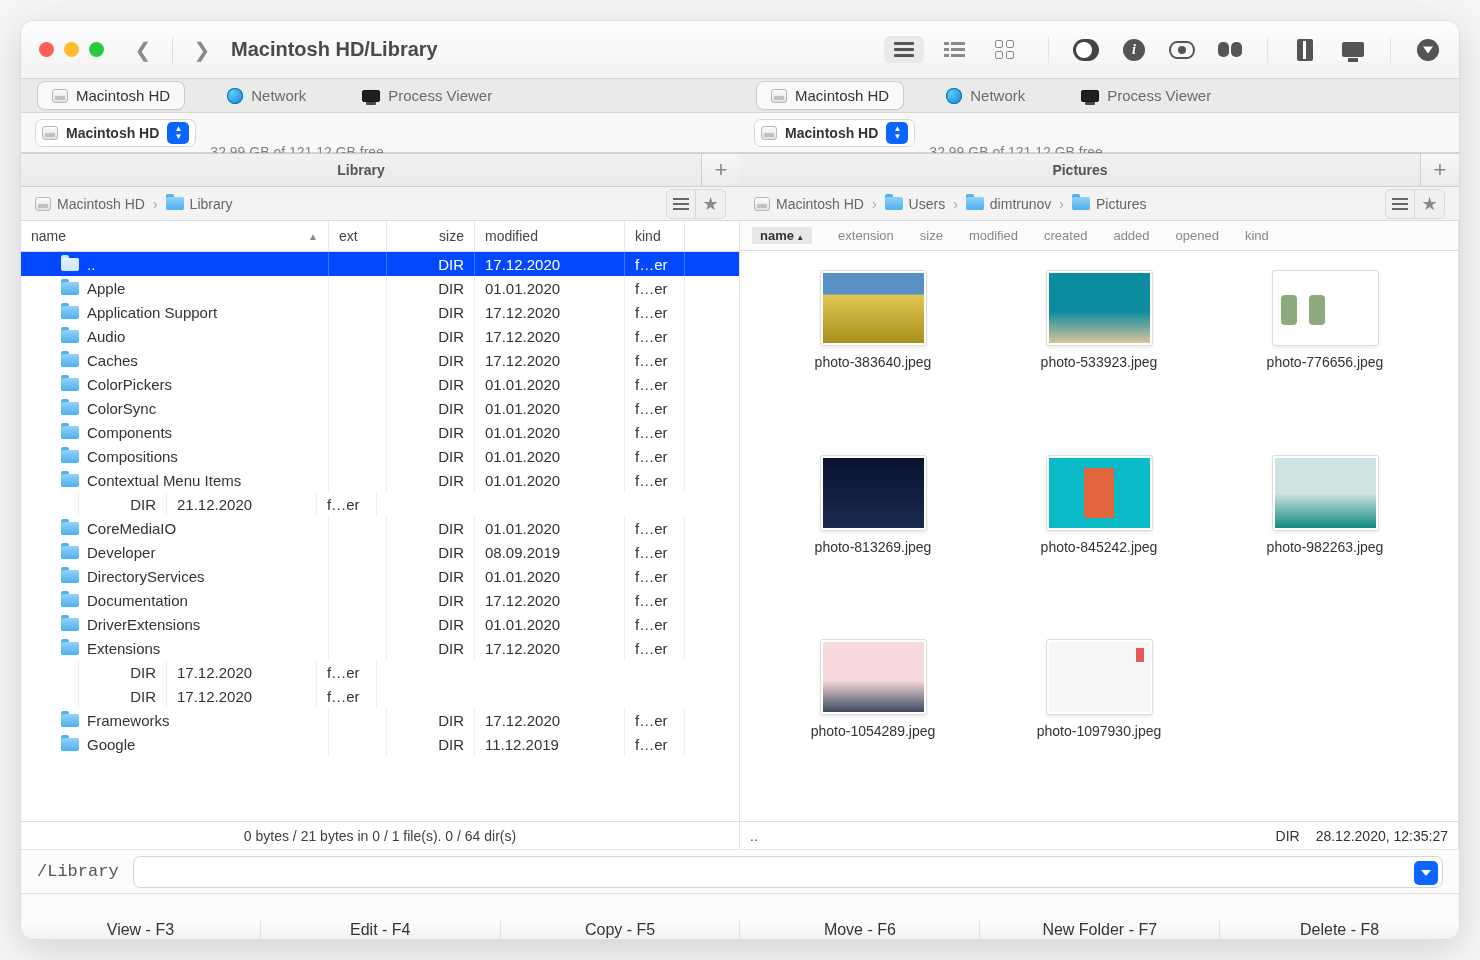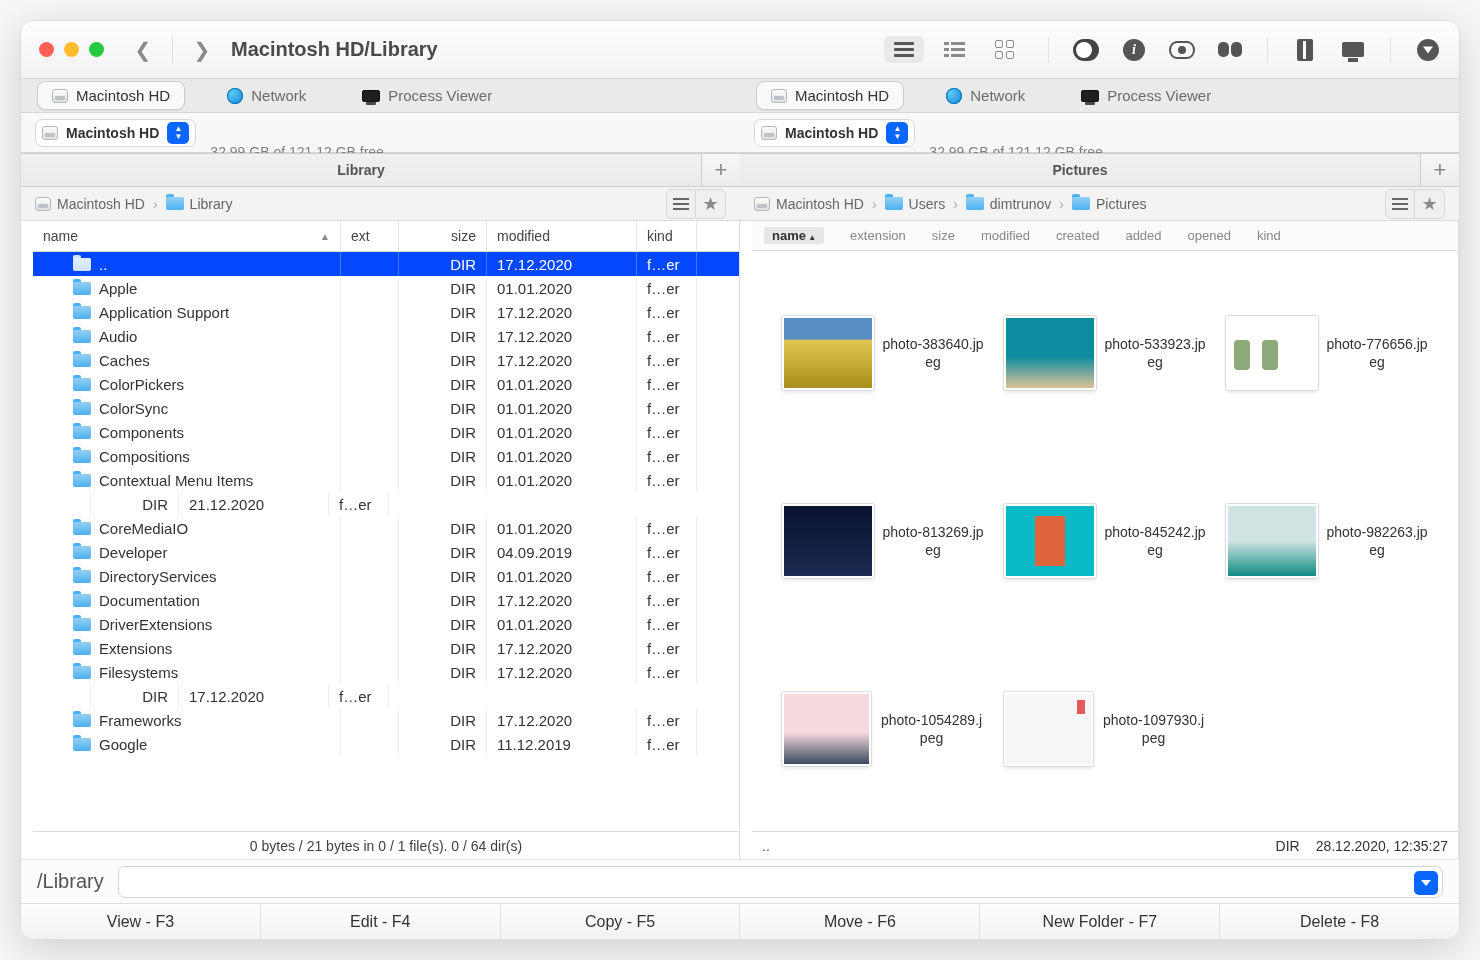--- a/index.html
+++ b/index.html
@@ -44,57 +44,57 @@
 .bc-half { flex:1; display:flex; align-items:center; padding: 0 14px; gap: 8px; color:#666;}
 .bc-item { display:flex; align-items:center; gap:6px; cursor:pointer;}
 .bc-sep { color:#aaa;}
 .folder-ico { width:18px; height:13px; background:#4db1f0; border-radius:2px; position:relative;}
 .folder-ico::before{content:'';position:absolute;top:-3px;left:0;width:8px;height:4px;background:#4db1f0;border-radius:2px 2px 0 0;}
 .folder-ico::after{content:'';position:absolute;top:0;left:0;right:0;bottom:0;background:linear-gradient(rgba(255,255,255,.4),transparent);border-radius:2px;}
 .bc-actions { margin-left:auto; display:flex; align-items:center;}
 .bc-btn { width:30px; height:30px; background:#f0f0f0; border:1px solid #d9d9d9; display:flex; align-items:center; justify-content:center; cursor:pointer;}
 .bc-btn:first-child{border-radius:6px 0 0 6px;} .bc-btn:last-child{border-radius:0 6px 6px 0; border-left:none;}
 .panes { flex:1; display:flex; overflow:hidden;}
-.pane { flex:1; display:flex; flex-direction:column; overflow:hidden; border-right:1px solid #e2e2e2;padding-left:12px;}
+.pane { flex:1; display:flex; flex-direction:column; overflow:hidden; border-right:1px solid #e2e2e2;}
 .col-header { display:flex; background:#fff; border-bottom:1px solid #dcdcdc; font-size:14px; color:#444;}
 .col-header .th { padding: 7px 10px; border-right:1px solid #e8e8e8; display:flex; align-items:center; gap:6px;}
 .th-name{flex:0 0 308px;} .th-ext{flex:0 0 58px;} .th-size{flex:0 0 88px;text-align:right;justify-content:flex-end;} .th-mod{flex:0 0 150px;} .th-kind{flex:0 0 60px;}
 .sort-caret{font-size:10px;color:#888;}
 .file-list { flex:1; overflow-y:auto; }
 .row { display:flex; align-items:center; font-size:15px; height:24px; color:#333; cursor:pointer;}
 .row .c { padding: 0 10px; border-right:1px solid #eee; height:100%; display:flex; align-items:center;}
 .row .c-name{flex:0 0 308px; gap:8px; padding-left:40px;} .row .c-ext{flex:0 0 58px;} .row .c-size{flex:0 0 88px;justify-content:flex-end;} .row .c-mod{flex:0 0 150px;} .row .c-kind{flex:0 0 60px;}
 .row.selected { background:#0348ff; color:#fff;}
 .row.selected .c{border-color:rgba(255,255,255,.25);}
 .row.selected .folder-ico{background:#cfe4ff;} .row.selected .folder-ico::before{background:#cfe4ff;}
 .col-header2 { display:flex; background:#fbfbfb; border-bottom:1px solid #dcdcdc; font-size:13px; color:#888; align-items:center; height:30px; padding: 0 12px; gap:26px;}
 .col-header2 .th2 { cursor:pointer;}
 .col-header2 .th2.active { background:#e7e7e7;border-radius:2px;padding:1px 8px;color:#333;font-weight:600;}
 .thumb-grid { flex:1; overflow-y:auto; padding: 20px 30px; display:grid; grid-template-columns: repeat(3, 1fr); gap: 24px 20px;}
-.thumb { display:flex; flex-direction:row; align-items:center; gap: 8px; cursor:pointer;}
+.thumb { display:flex; flex-direction:column; align-items:center; gap: 8px; cursor:pointer;}
 .thumb .img { width: 105px; height: 74px; border:2px solid #fff; box-shadow: 0 0 0 1px #ddd, 0 2px 4px rgba(0,0,0,.12); border-radius:2px;}
 .thumb .label { font-size:14px; text-align:center; line-height:1.3; max-width:180px; word-break:break-all;}
 .img-1{background:linear-gradient(#5890c4 30%,#e0c653 32%,#a88f1c);} .img-2{background:linear-gradient(#0d8c9f 55%,#d9c39a);}
 .img-3{background:#fff;}
 .img-3::before,.img-3::after{content:'';display:inline-block;width:16px;height:30px;background:#8dab7a;border-radius:4px;margin:22px 6px 0;} 
 .img-4{background:linear-gradient(#0a1230,#1a2a50);} .img-5{background:linear-gradient(90deg,#0abbc7 50%,#0abbc7 50%);}
 .img-5::after{content:'';display:block;width:30px;height:50px;margin:10px auto 0;background:#e0643c;}
 .img-6{background:linear-gradient(#fba65a,#3b2a3f);}
 .img-7{background:linear-gradient(#cfe4e2 50%,#0f8b82);} .img-8{background:linear-gradient(#f6d9dc 55%,#3b4a5f);}
 .img-9{background:#f6f6f6;position:relative;}
 .img-9::after{content:'';position:absolute;top:6px;right:6px;width:8px;height:14px;background:#e45a5a;}
 .status-left { height:28px; border-top:1px solid #dcdcdc; font-size:14px; color:#404040; display:flex; align-items:center; justify-content:center; padding:0 10px;}
 .status-right { height:28px; border-top:1px solid #dcdcdc; font-size:14px; color:#404040; display:flex; align-items:center; padding:0 10px; gap:16px;}
 .status-right .left{flex:1;} .status-right .r{color:#333;}
 .path-row { height: 44px; display:flex; align-items:center; padding: 6px 16px; gap: 14px; background:#fcfcfc; border-top:1px solid #e6e6e6;}
-.path-label { color:#555; font-size:20px;}
+.path-label { color:#555; font-size:17px;font-family:Liberation Mono, monospace;}
 .path-input { flex:1; height:32px; background:#fff; border:1px solid #d4d4d4; border-radius:7px; position:relative;}
 .path-drop { position:absolute; right:4px; top:4px; width:24px; height:24px; background:#0a66ff; border-radius:5px; display:flex; align-items:center;justify-content:center;}
 .path-drop::after{content:'';width:0;height:0;border-left:5px solid transparent;border-right:5px solid transparent;border-top:6px solid #fff;}
-.fn-bar { height: 36px; background:#fbfbfb; border-top:1px solid #dedede; display:flex;}
+.fn-bar { height: 46px; background:#fbfbfb; border-top:1px solid #dedede; display:flex;align-items:flex-end;}
 .fn-btn { flex:1; border-right:1px solid #e2e2e2; display:flex; align-items:center; justify-content:center; font-size:16px; color:#333; cursor:pointer; background:linear-gradient(#fdfdfd,#f2f2f2);}
 .fn-btn:last-child{border-right:none;}
 .hamburger-lines{display:flex;flex-direction:column;gap:3px;} .hamburger-lines span{display:block;width:20px;height:3px;background:#555;border-radius:1px;}
 .full-col-lines{display:flex;flex-direction:column;gap:3px;}
 .full-col-lines span{display:flex;gap:2px;}
 .full-col-lines span::before{content:'';width:5px;height:3px;background:#8b8b8b;}
 .full-col-lines span::after{content:'';flex:1;width:14px;height:3px;background:#8b8b8b;}
 .grid-ico{display:grid;grid-template-columns:repeat(2,8px);gap:3px;} .grid-ico span{width:8px;height:8px;border:1.5px solid #8b8b8b;border-radius:2px;}
 .info-ico{width:22px;height:22px;border-radius:50%;background:#555;color:#fff;font-style:italic;font-weight:bold;font-family:Georgia;display:flex;align-items:center;justify-content:center;font-size:14px;}
 .eye-ico{width:26px;height:18px;border-radius:60%/100%;border:2.5px solid #555;position:relative;}
@@ -441,21 +441,21 @@
             <div class="c c-mod">01.01.2020</div>
             <div class="c c-kind">f…er</div>
           </div>
           <div class="row">
             <div class="c c-name">
               <span class="folder-ico"></span>
               <span>Developer</span>
             </div>
             <div class="c c-ext"></div>
             <div class="c c-size">DIR</div>
-            <div class="c c-mod">04.09.2019</div>
+            <div class="c c-mod">08.09.2019</div>
             <div class="c c-kind">f…er</div>
           </div>
           <div class="row">
             <div class="c c-name">
               <span class="folder-ico"></span>
               <span>DirectoryServices</span>
             </div>
             <div class="c c-ext"></div>
             <div class="c c-size">DIR</div>
             <div class="c c-mod">01.01.2020</div>
@@ -485,24 +485,20 @@
             <div class="c c-name">
               <span class="folder-ico"></span>
               <span>Extensions</span>
             </div>
             <div class="c c-ext"></div>
             <div class="c c-size">DIR</div>
             <div class="c c-mod">17.12.2020</div>
             <div class="c c-kind">f…er</div>
           </div>
           <div class="row">
-            <div class="c c-name">
-              <span class="folder-ico"></span>
-              <span>Filesystems</span>
-            </div>
             <div class="c c-ext"></div>
             <div class="c c-size">DIR</div>
             <div class="c c-mod">17.12.2020</div>
             <div class="c c-kind">f…er</div>
           </div>
           <div class="row">
             <div class="c c-ext"></div>
             <div class="c c-size">DIR</div>
             <div class="c c-mod">17.12.2020</div>
             <div class="c c-kind">f…er</div>

